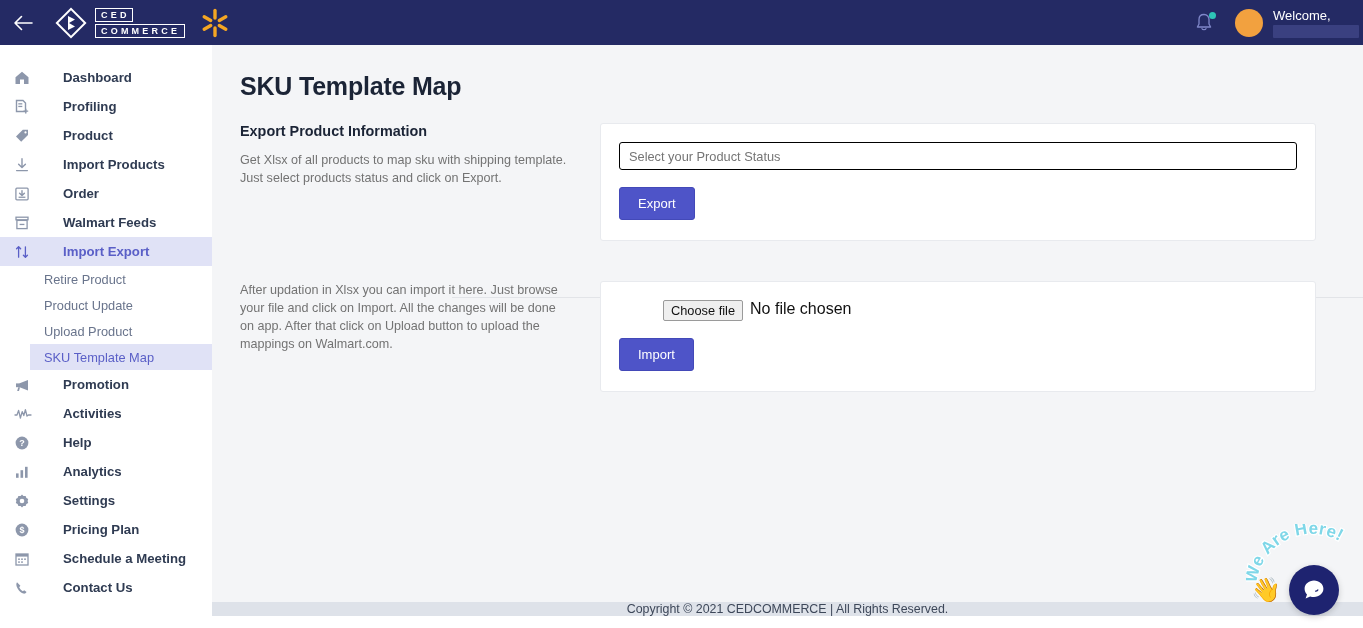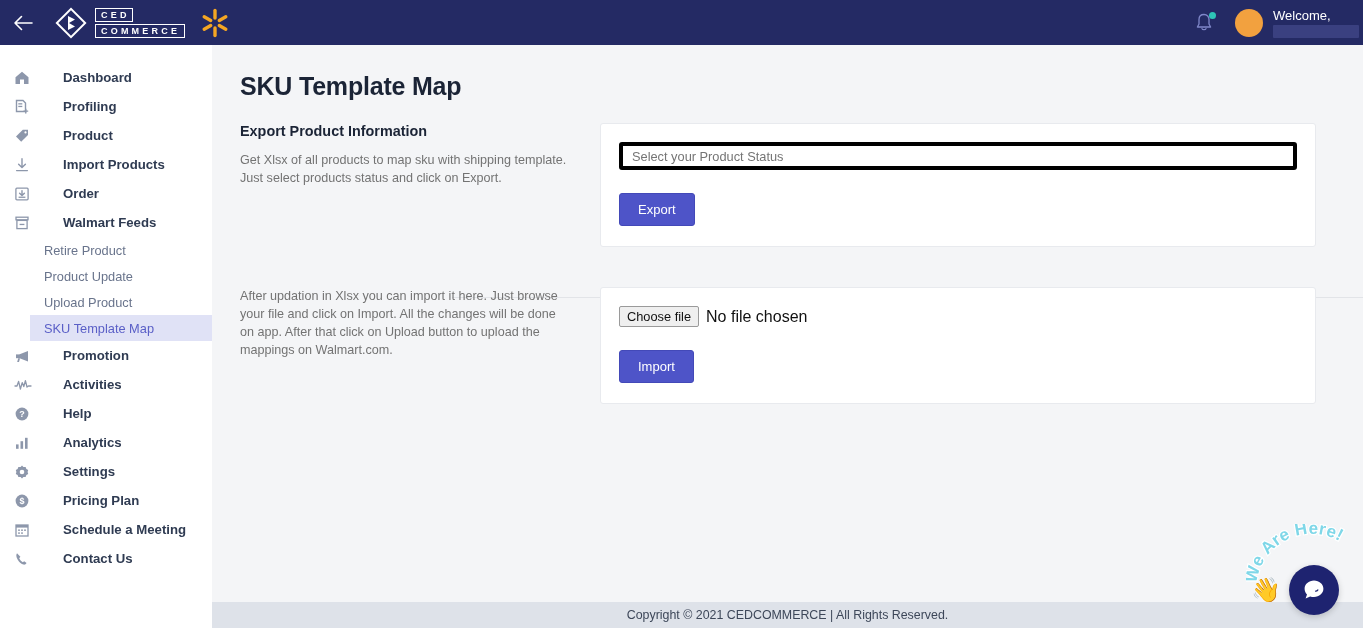--- a/index.html
+++ b/index.html
@@ -84,44 +84,44 @@
   .sec-left { width: 360px; flex: 0 0 360px; padding-right: 30px; }
   .sec-head { font-size: 14.4px; font-weight: bold; color: #1b2436; margin-bottom: 12px; }
   .sec-desc { font-size: 12.6px; color: #737373; line-height: 18px; }
   .card {
     flex: 0 0 716px; width: 716px; background: #ffffff;
     border: 1px solid #e8eaee; border-radius: 3px;
     padding: 18px 18px 20px 18px; min-height: 110px;
   }
   .status-select {
     display: block; width: 678px; height: 28px; line-height: 26px;
-    border: 4px solid #000000; border-radius: 3px; background: #ffffff;
+    border: 1px solid #000000; border-radius: 3px; background: #ffffff;
     padding: 0 9px; font-family: "Liberation Sans", sans-serif;
     font-size: 12.8px; color: #9aa1ad; outline: none;
   }
   .btn-primary {
-    margin-top: 23px; background: #4e54c8; border: 1px solid #4349b8;
+    margin-top: 17px; background: #4e54c8; border: 1px solid #4349b8;
     color: #ffffff; font-size: 13px; font-family: "Liberation Sans", sans-serif;
     padding: 8px 18px; border-radius: 3px; cursor: pointer;
   }
   .divider {
     position: absolute; left: 240px; top: 252px; width: 1110px; height: 1px;
     background: #e2e4e8;
   }
-  .file-row { display: flex; align-items: center; }
+  .file-row { display: flex; align-items: flex-start; margin-left: 44px; }
   .choose-file-btn {
     border: 1px solid #9a9a9a; background: #efefef; color: #111111;
     font-size: 12.8px; font-family: "Liberation Sans", sans-serif;
     padding: 2px 7px; border-radius: 2px; cursor: pointer;
   }
   .no-file { font-size: 16px; color: #111111; margin-left: 7px; }
 
   
   .footer {
-    position: absolute; left: 212px; top: 602px; width: 1151px; height: 26px;
+    position: absolute; left: 212px; top: 602px; width: 1151px; height: 14px;
     background: #dee2e9; display: flex; align-items: center; justify-content: center;
   }
   .footer-text { font-size: 12.4px; color: #3d4759; }
 
   
   .chat-widget { position: absolute; left: 1246px; top: 524px; width: 117px; height: 98px; }
   .chat-arc { position: absolute; left: 0; top: 0; }
   .chat-hand { position: absolute; left: 5px; top: 54px; font-size: 24px; line-height: 24px; }
   .chat-bubble-btn {
     position: absolute; left: 43px; top: 41px; width: 50px; height: 50px;
@@ -237,20 +237,29 @@
       <span class="ico">
         <svg width="16" height="16" viewBox="0 0 16 16">
           <rect x="2" y="2.2" width="12" height="2.6" stroke="#8d97ab" stroke-width="1.3" fill="none"></rect>
           <rect x="2.9" y="5.4" width="10.2" height="8.2" stroke="#8d97ab" stroke-width="1.3" fill="none"></rect>
           <rect x="5.6" y="8.8" width="4.8" height="1.3" fill="#8d97ab"></rect>
         </svg>
       </span>
       <span class="lbl">Walmart Feeds</span>
     </div>
 
+    <div class="nav-item active">
+      <span class="ico">
+        <svg width="16" height="16" viewBox="0 0 16 16">
+          <path d="M4.6 13.2 V2.8 M2.6 4.8 L4.6 2.6 L6.6 4.8" stroke="#5a5fc7" stroke-width="1.3" fill="none" stroke-linecap="round" stroke-linejoin="round"></path>
+          <path d="M11.4 2.8 V13.2 M9.4 11.2 L11.4 13.4 L13.4 11.2" stroke="#5a5fc7" stroke-width="1.3" fill="none" stroke-linecap="round" stroke-linejoin="round"></path>
+        </svg>
+      </span>
+      <span class="lbl">Import Export</span>
+    </div>
 
     <div class="sub-item">
       <span>Retire Product</span>
     </div>
     <div class="sub-item">
       <span>Product Update</span>
     </div>
     <div class="sub-item">
       <span>Upload Product</span>
     </div>

